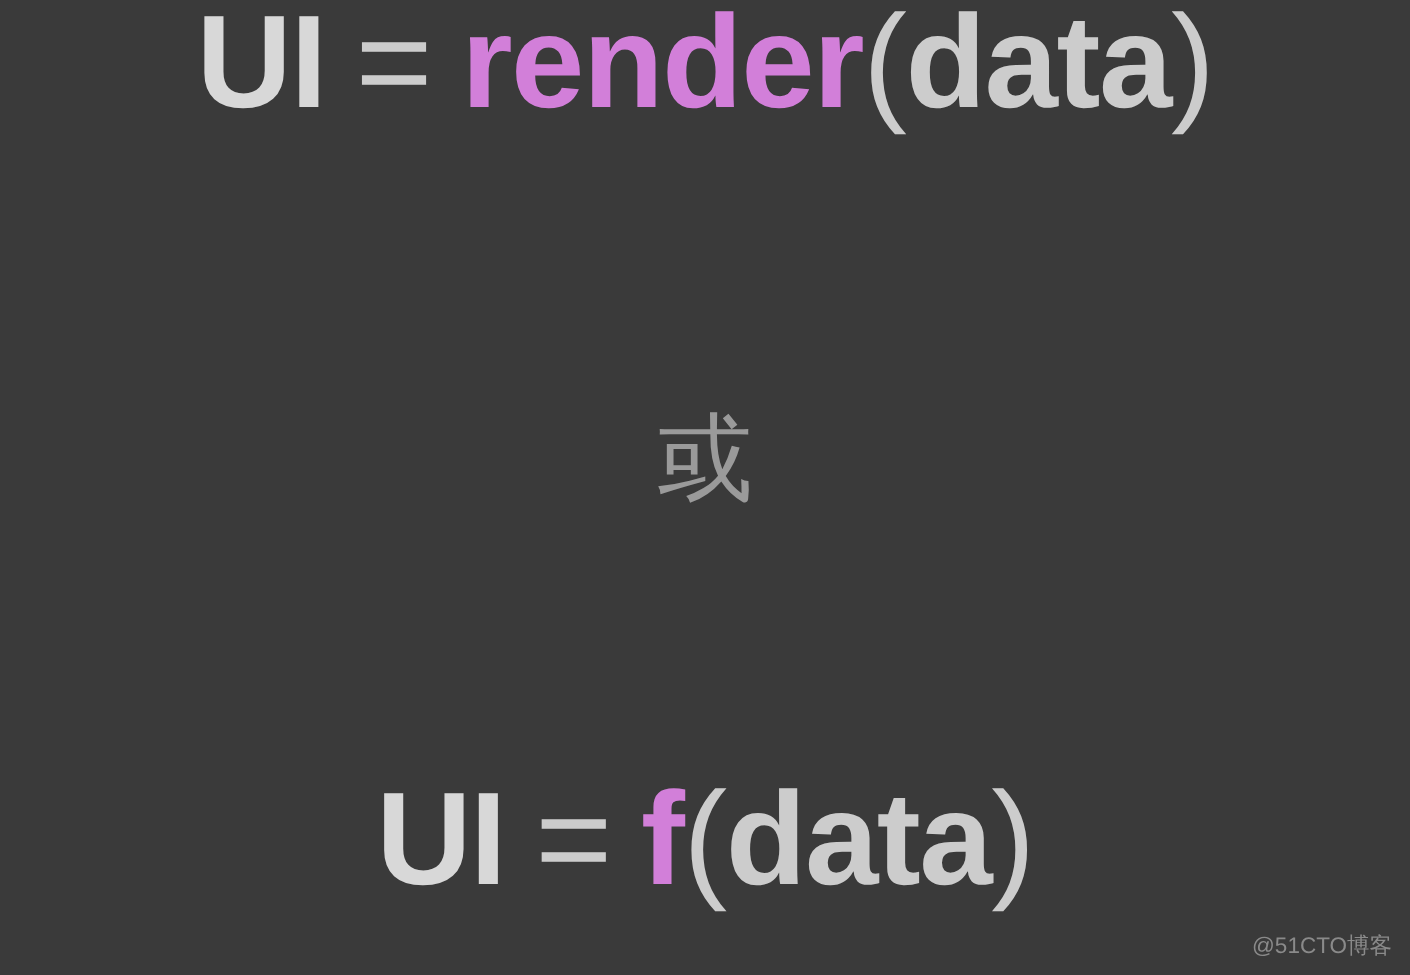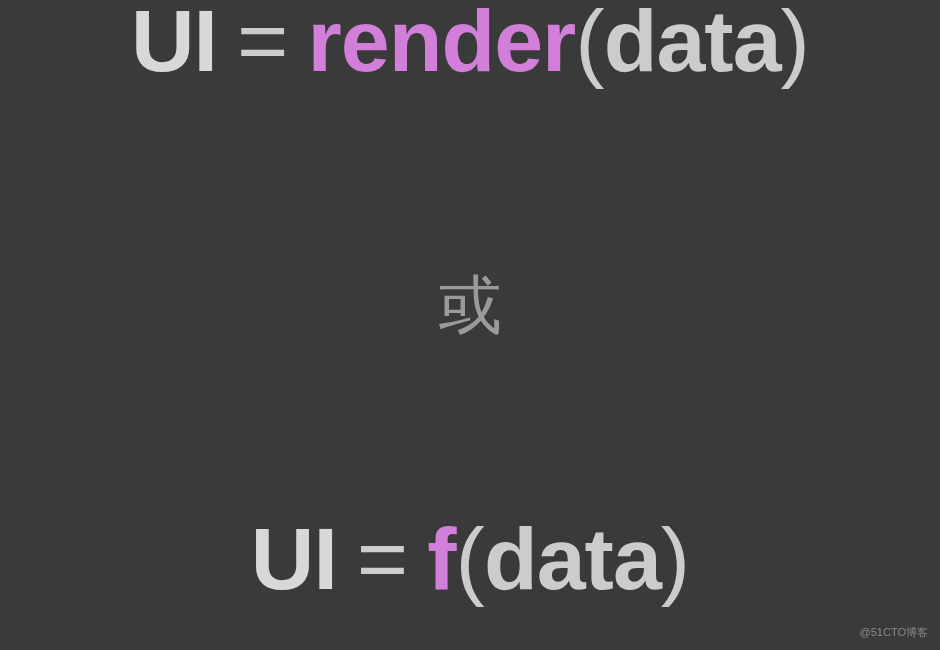--- a/index.html
+++ b/index.html
@@ -56,21 +56,21 @@
       color: #9a9a9a;
       font-weight: 400;
       font-family: "Microsoft YaHei", "PingFang SC", sans-serif;
       margin-top: 10px;
     }
     .watermark {
       position: absolute;
       bottom: 10px;
       right: 12px;
       color: #8a8a8a;
-      font-size: 11px;
+      font-size: 15px;
       font-weight: 400;
       font-family: "Microsoft YaHei", "PingFang SC", sans-serif;
     }
   </style>
 </head>
 <body>
 
 <div class="equation-line line1">
   <span class="token-ui">UI</span>
   <span class="token-eq">=</span>

